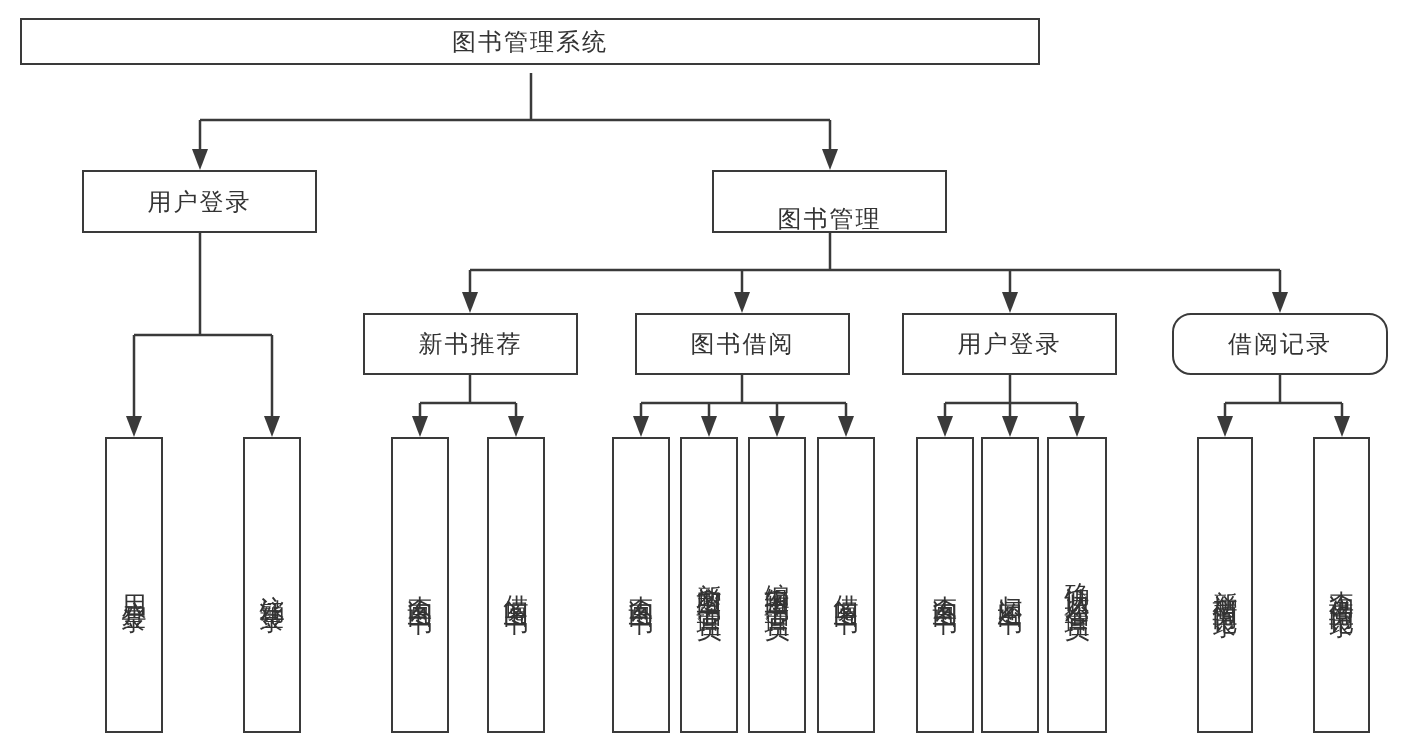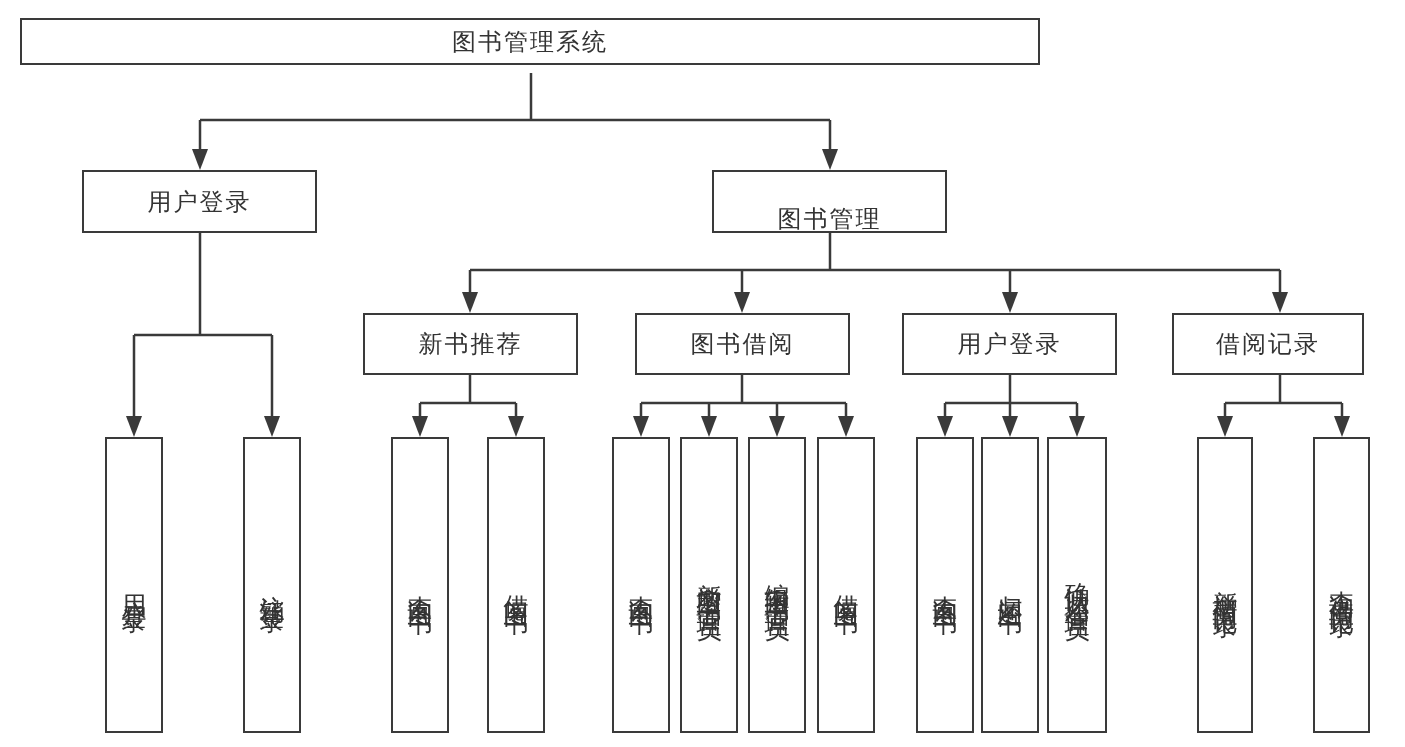--- a/index.html
+++ b/index.html
@@ -110,21 +110,21 @@
 
   <div class="box" style="left:363px;top:313px;width:215px;height:62px;align-items:center;">
     <span class="h-label">新书推荐</span>
   </div>
   <div class="box" style="left:635px;top:313px;width:215px;height:62px;text-align:right;">
     <span class="h-label">图书借阅</span>
   </div>
   <div class="box" style="left:902px;top:313px;width:215px;height:62px;">
     <span class="h-label">用户登录</span>
   </div>
-  <div class="box" style="left:1172px;top:313px;width:192px;height:62px;">
+  <div class="box" style="left:1172px;top:313px;width:216px;height:62px;border-radius:19px;">
     <span class="h-label">借阅记录</span>
   </div>
 
   <div class="box v-box" style="left:105px;top:437px;width:58px;height:296px;">
     <span>用户登录</span>
   </div>
   <div class="box v-box" style="left:243px;top:437px;width:58px;height:296px;">
     <span>注销登录</span>
   </div>
 

